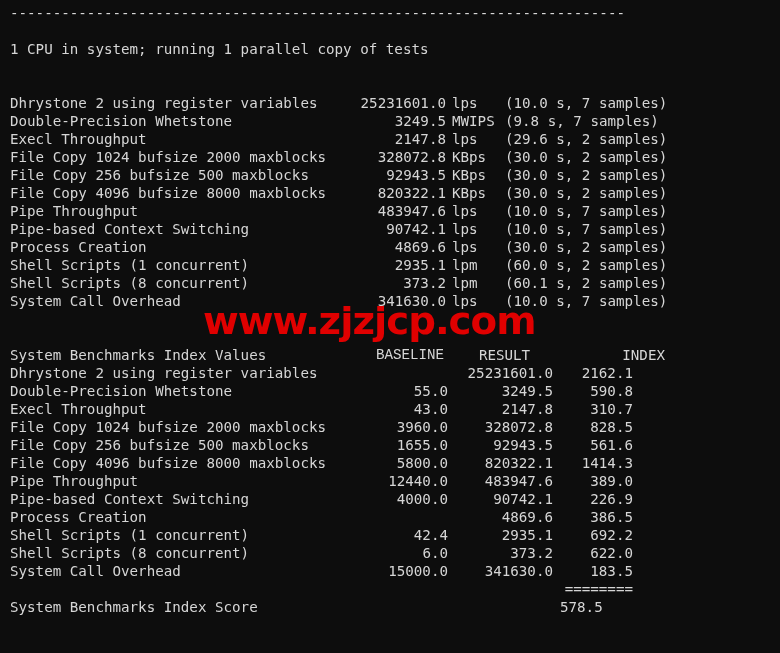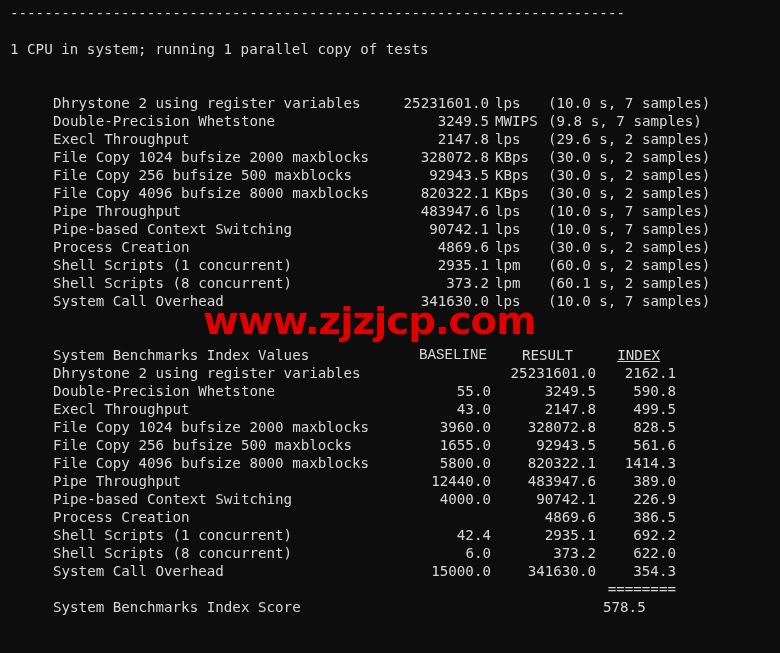--- a/index.html
+++ b/index.html
@@ -30,37 +30,36 @@
     height: 18px;
     white-space: pre;
     padding-left: 10px;
     letter-spacing: 0px;
   }
   .line.blank { color: transparent; }
   .row {
     position: relative;
     height: 18px;
     white-space: pre;
-    margin-left: 43px;
   }
   .row span { position: absolute; top: 0; white-space: pre; }
   .c-label { left: 10px; text-align: left; }
   
   .c-val   { left: 236px; width: 210px; text-align: right; }
   .c-unit  { left: 452px; text-align: right; }
   .c-time  { left: 505px; text-align: right; }
   
   .c-base  { left: 300px; width: 148px; text-align: right; }
   .c-res   { left: 456px; width: 97px; text-align: right; }
   .c-idx   { left: 560px; width: 73px; text-align: right; }
   .c-sep   { left: 560px; width: 73px; text-align: right; }
   .c-score { left: 560px; width: 73px; }
   .hdr-base { left: 296px; width: 148px; text-align: right; font-family: Liberation Mono, monospace; }
   .hdr-res  { left: 456px; width: 97px; text-align: center; }
-  .hdr-idx  { left: 544px; width: 73px; text-align: right; text-decoration: underline; }
+  .hdr-idx  { left: 592px; width: 73px; text-align: right; }
 
   #watermark {
     position: absolute;
     left: 203px;
     top: 300px;
     font-family: "DejaVu Sans", "Liberation Sans", sans-serif;
     font-weight: bold;
     font-size: 38px;
     line-height: 42px;
     color: #e00000;
@@ -173,21 +172,21 @@
   <div class="row">
     <span class="c-label">Double-Precision Whetstone</span>
     <span class="c-base">55.0</span>
     <span class="c-res">3249.5</span>
     <span class="c-idx">590.8</span>
   </div>
   <div class="row">
     <span class="c-label">Execl Throughput</span>
     <span class="c-base">43.0</span>
     <span class="c-res">2147.8</span>
-    <span class="c-idx">499.5</span>
+    <span class="c-idx">310.7</span>
   </div>
   <div class="row">
     <span class="c-label">File Copy 1024 bufsize 2000 maxblocks</span>
     <span class="c-base">3960.0</span>
     <span class="c-res">328072.8</span>
     <span class="c-idx">828.5</span>
   </div>
   <div class="row">
     <span class="c-label">File Copy 256 bufsize 500 maxblocks</span>
     <span class="c-base">1655.0</span>
@@ -226,21 +225,21 @@
   <div class="row">
     <span class="c-label">Shell Scripts (8 concurrent)</span>
     <span class="c-base">6.0</span>
     <span class="c-res">373.2</span>
     <span class="c-idx">622.0</span>
   </div>
   <div class="row">
     <span class="c-label">System Call Overhead</span>
     <span class="c-base">15000.0</span>
     <span class="c-res">341630.0</span>
-    <span class="c-idx">354.3</span>
+    <span class="c-idx">183.5</span>
   </div>
 
   <div class="row">
     <span class="c-sep">========</span>
   </div>
 
   <div class="row">
     <span class="c-label">System Benchmarks Index Score</span>
     <span class="c-score">578.5</span>
   </div>

